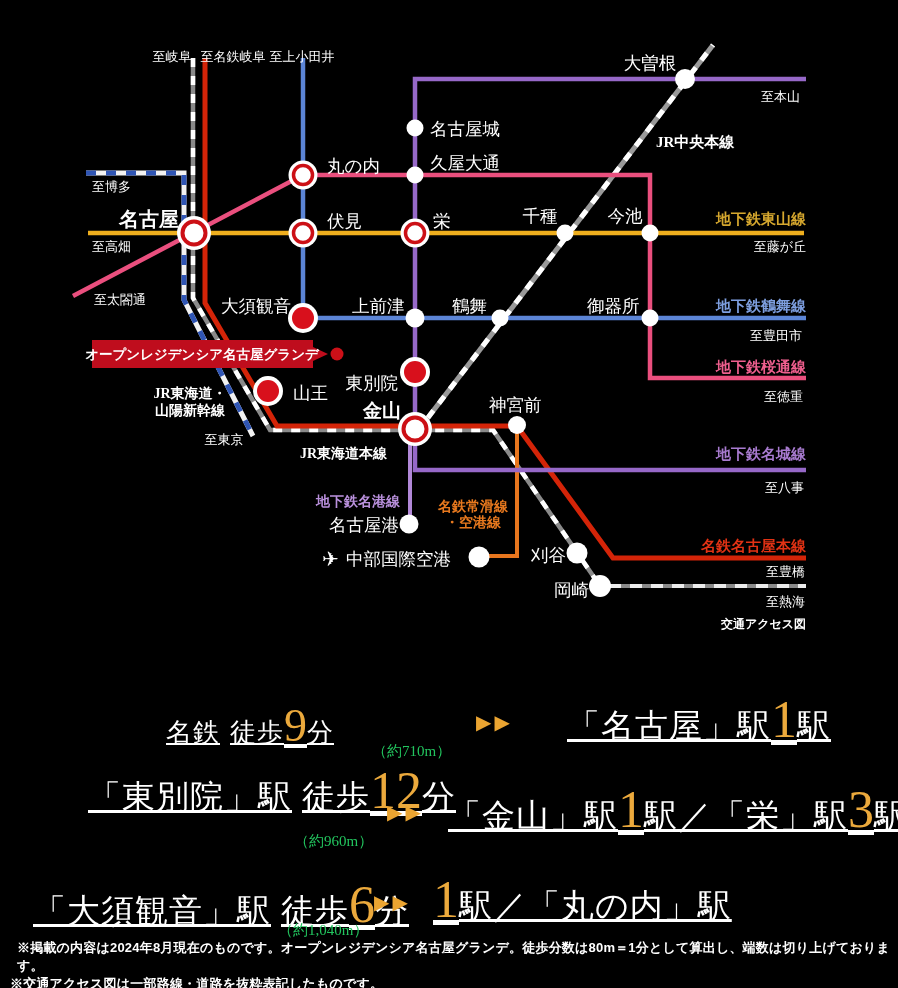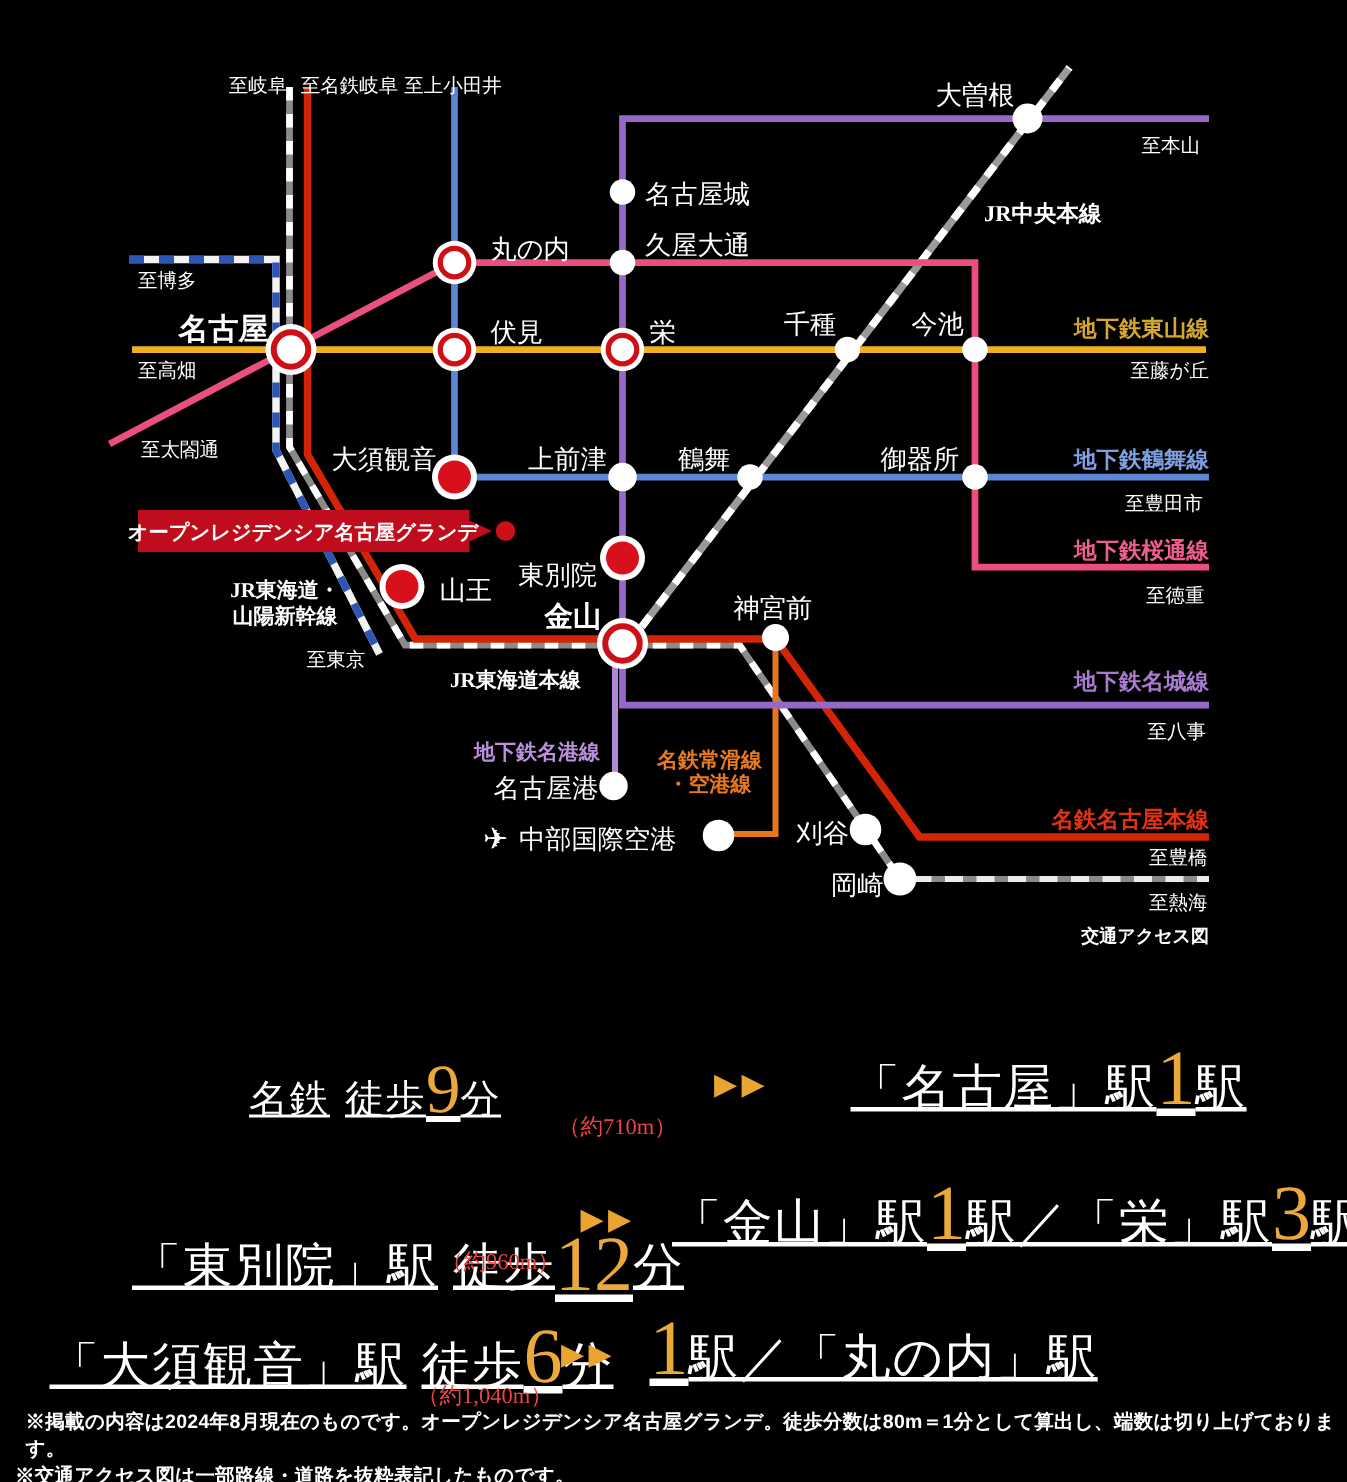--- a/index.html
+++ b/index.html
@@ -11,21 +11,21 @@
   .st-big{font-size:20px;font-weight:bold;fill:#ffffff;}
   .line-label{font-size:15px;font-weight:bold;}
   .line-label-s{font-size:14px;font-weight:bold;}
   .caption{font-size:12px;fill:#ffffff;font-family:"Liberation Sans",sans-serif;font-weight:bold;}
   .prop-label{font-size:13.5px;font-weight:bold;fill:#ffffff;font-family:"Liberation Sans",sans-serif;}
   .blk{position:absolute;display:flex;align-items:baseline;white-space:nowrap;color:#fff;text-decoration:underline;}
   .k26{font-size:26px;letter-spacing:1px;}
   .k33{font-size:33px;letter-spacing:1px;}
   .num{font-size:52px;color:#eba93c;line-height:1;}
   .num-s{font-size:46px;color:#eba93c;line-height:1;}
-  .dist{position:absolute;font-size:15px;color:#ef4444;}
+  .dist{position:absolute;font-size:15px;color:#22c55e;}
   .arrows{position:absolute;color:#eaa431;font-size:20px;letter-spacing:3px;
           font-family:"DejaVu Sans",sans-serif;}
   .foot{position:absolute;color:#fff;font-size:13px;font-weight:bold;
         font-family:"Liberation Sans",sans-serif;letter-spacing:0.2px;}
 </style>
 </head>
 <body>
 
 <div class="stage">
 
@@ -178,21 +178,21 @@
   </div>
   <div class="dist" style="left:372px;top:742px;">（約710m）</div>
   <div class="arrows" style="left:476px;top:710px;">▶▶</div>
   <div class="blk" style="left:567px;top:694px;">
     <span class="k33">「名古屋」駅</span>
       <span class="num">1</span>
       <span class="k33">駅</span>
   </div>
 
   
-  <div class="blk" style="left:88px;top:818px;align-items:center;">
+  <div class="blk" style="left:88px;top:765px;">
     <span class="k33">「東別院」駅</span>
       <span class="k33" style="margin-left:10px">徒歩</span>
       <span class="num">12</span>
       <span class="k33">分</span>
   </div>
   <div class="dist" style="left:294px;top:832px;">（約960m）</div>
   <div class="arrows" style="left:387px;top:800px;">▶▶</div>
   <div class="blk" style="left:448px;top:784px;">
     <span class="k33">「金山」駅</span>
       <span class="num">1</span>

